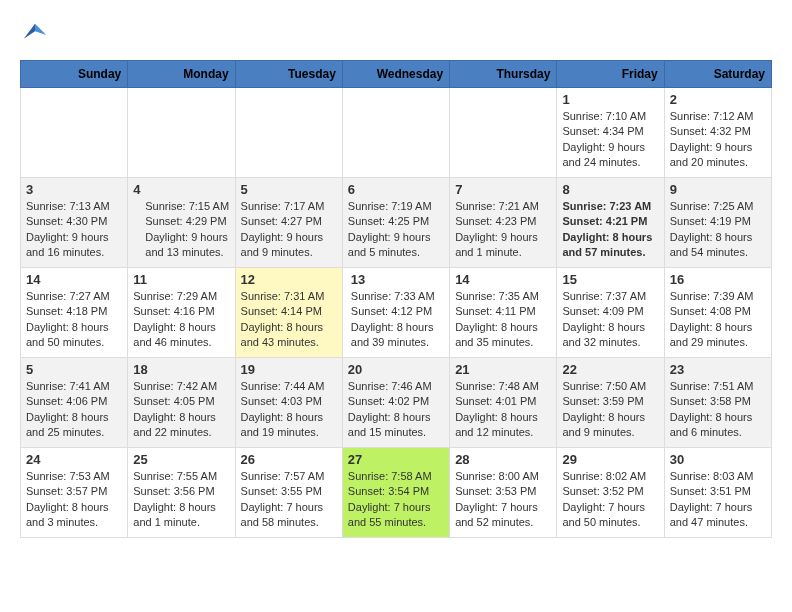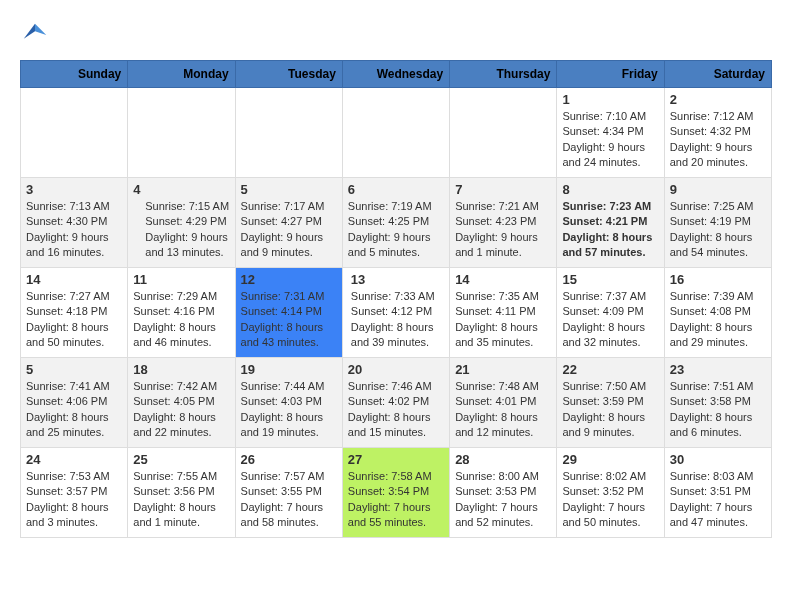--- a/index.html
+++ b/index.html
@@ -197,21 +197,21 @@
           <div class="day-info" style="white-space: pre-line;">Sunrise: 7:27 AM
 Sunset: 4:18 PM
 Daylight: 8 hours and 50 minutes.</div>
         </td>
         <td style="background-color: rgb(255, 255, 255);">
           <span class="day-number">11</span>
           <div class="day-info" style="white-space: pre-line;">Sunrise: 7:29 AM
 Sunset: 4:16 PM
 Daylight: 8 hours and 46 minutes.</div>
         </td>
-        <td style="background-color: #3b82f6;">
+        <td style="background-color: #fef9c3;">
           <span class="day-number">12</span>
           <div class="day-info" style="white-space: pre-line;">Sunrise: 7:31 AM
 Sunset: 4:14 PM
 Daylight: 8 hours and 43 minutes.</div>
         </td>
         <td style="background-color: rgb(255, 255, 255); padding-left: 8px;">
           <span class="day-number">13</span>
           <div class="day-info" style="white-space: pre-line;">Sunrise: 7:33 AM
 Sunset: 4:12 PM
 Daylight: 8 hours and 39 minutes.</div>

